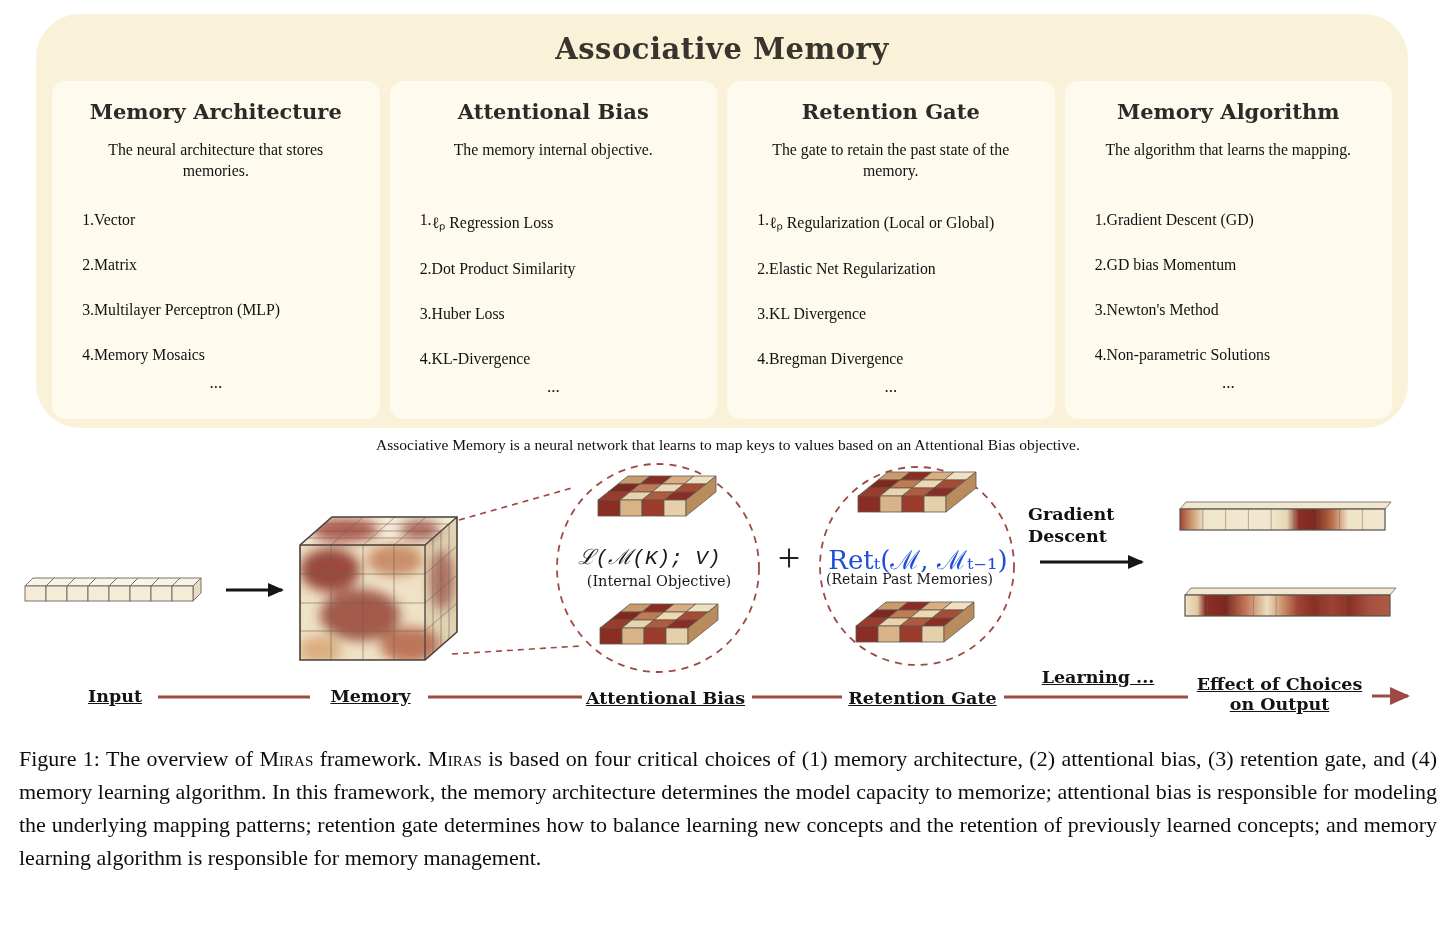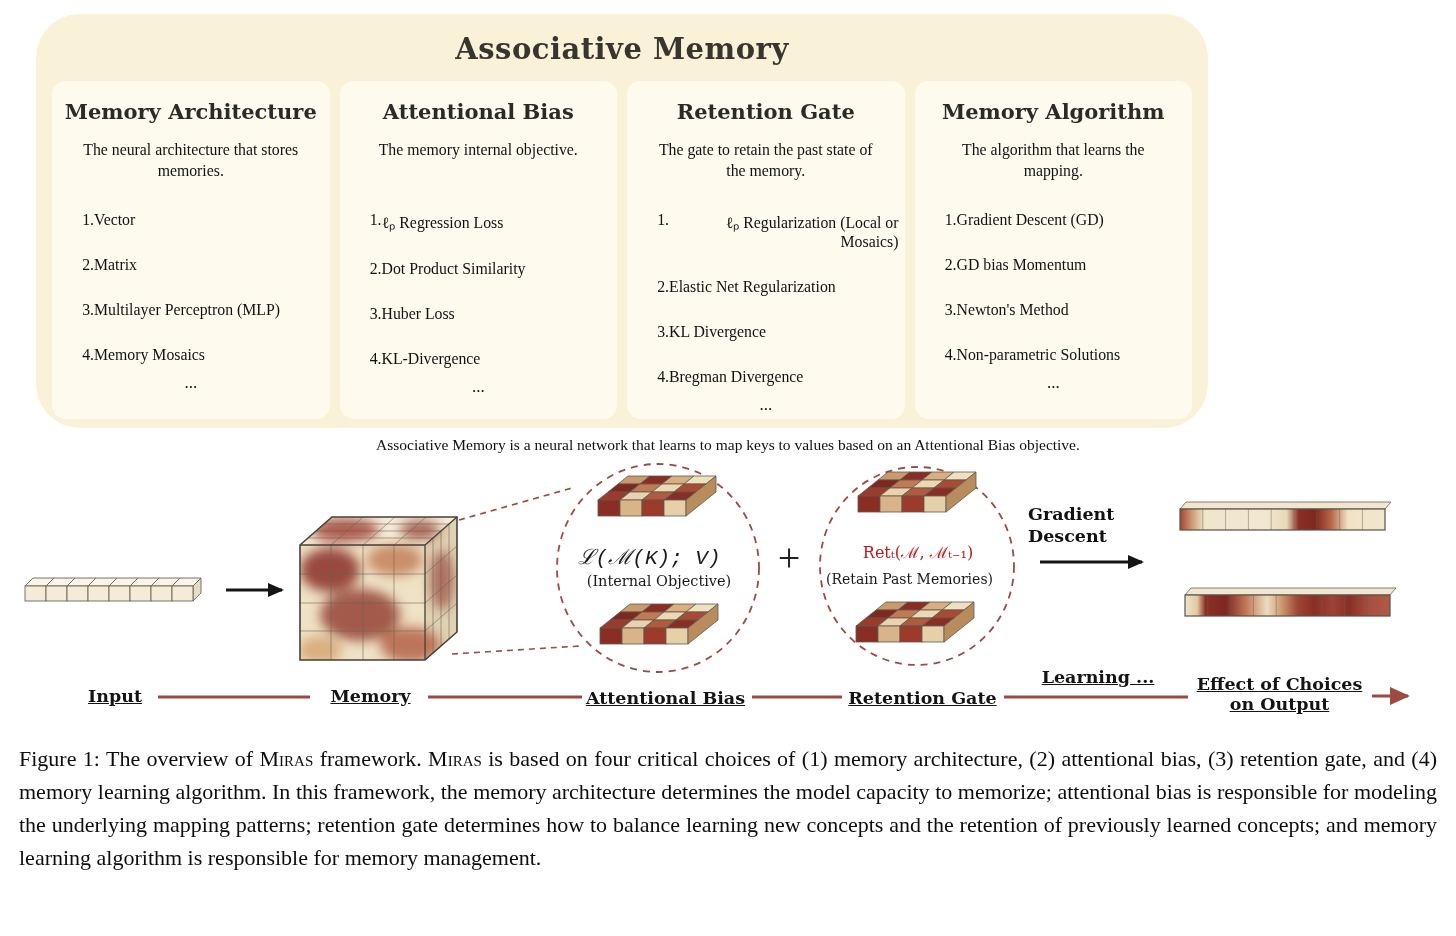--- a/index.html
+++ b/index.html
@@ -1,20 +1,20 @@
 <!DOCTYPE html>
 <html><head>
 <meta charset="utf-8">
 <style>
   html,body { margin:0; padding:0; background:#ffffff; }
   .page { position:relative; width:1456px; height:936px; background:#ffffff; overflow:hidden;
           font-family:"Liberation Serif", serif; }
 
   
-  .am-panel { position:absolute; top:14px; left:36px; width:1172px; height:414px;
+  .am-panel { position:absolute; top:14px; left:36px; width:1372px; height:414px;
               background:#FAF2D8; border-radius:44px; }
   .am-title { margin:18px 0 0; text-align:center; font-size:29px; font-weight:bold;
               color:#38352f; font-family:"DejaVu Serif", serif; letter-spacing:.5px; }
   .cards { display:flex; gap:10px; margin:15px 16px 0; }
   .card { flex:1; height:338px; background:#FEFBEE; border-radius:14px; }
   .card h2 { margin:18px 0 0; text-align:center; font-size:21px; color:#2b2a26;
              font-family:"DejaVu Serif", serif; }
   .card .desc { margin:15px auto 0; width:85%; height:52px; text-align:center;
                 font-size:15.8px; line-height:1.35; color:#111; }
   .card ol { list-style:none; counter-reset:n; margin:20px 0 0; padding:0 6px 0 12px; }
@@ -25,21 +25,21 @@
   
   .diagram { position:absolute; top:430px; left:0; width:1456px; height:302px;
              font-family:"DejaVu Serif", serif; }
   .dsvg { position:absolute; top:0; left:0; }
   .ov { position:absolute; }
   .dcaption { top:6px; left:0; width:100%; text-align:center; font-size:15.5px; color:#111;
               font-family:"Liberation Serif", serif; }
   .f1 { left:578px; top:112px; width:162px; font-size:21px; font-style:italic;
         text-align:left; color:#1a1a1a;font-family:Liberation Mono, monospace; }
   .n1 { left:578px; top:143px; width:162px; font-size:14.5px; text-align:center; color:#1a1a1a; }
-  .f2 { left:828px; top:111px; width:180px; font-size:16px; text-align:center; color:#b91c1c; }
+  .f2 { left:828px; top:111px; width:180px; font-size:26px; text-align:center; color:#1d4ed8; }
   .n2 { left:826px; top:141px; width:184px; font-size:14px; text-align:left; color:#1a1a1a; }
   .plus { left:762px; top:104px; width:54px; font-size:40px; text-align:center; color:#222;
           font-family:"Liberation Serif", serif; }
   .gdlabel { left:1028px; top:74px; width:126px; text-align:left; font-weight:bold;
              font-size:17.5px; line-height:1.25; color:#111; }
   .flabel { font-weight:bold; font-size:17.5px; color:#141414; text-align:center; line-height:1.15;text-decoration:underline; }
   .fl-input     { left:75px;   top:256px; width:80px; }
   .fl-memory    { left:318px;  top:256px; width:105px; }
   .fl-ab        { left:583px;  top:258px; width:165px; }
   .fl-rg        { left:845px;  top:258px; width:155px; }
@@ -102,21 +102,21 @@
             </li>
         </ol>
         <div class="more">...</div>
       </article>
 
       <article class="card">
         <h2>Retention Gate</h2>
         <p class="desc">The gate to retain the past state of the memory.</p>
         <ol>
           <li>
-              <span>ℓₚ Regularization (Local or Mosaics)</span>
+              <span>ℓₚ Regularization (Local or Global)</span>
             </li>
           <li>
               <span>Elastic Net Regularization</span>
             </li>
           <li>
               <span>KL Divergence</span>
             </li>
           <li>
               <span>Bregman Divergence</span>
             </li>

